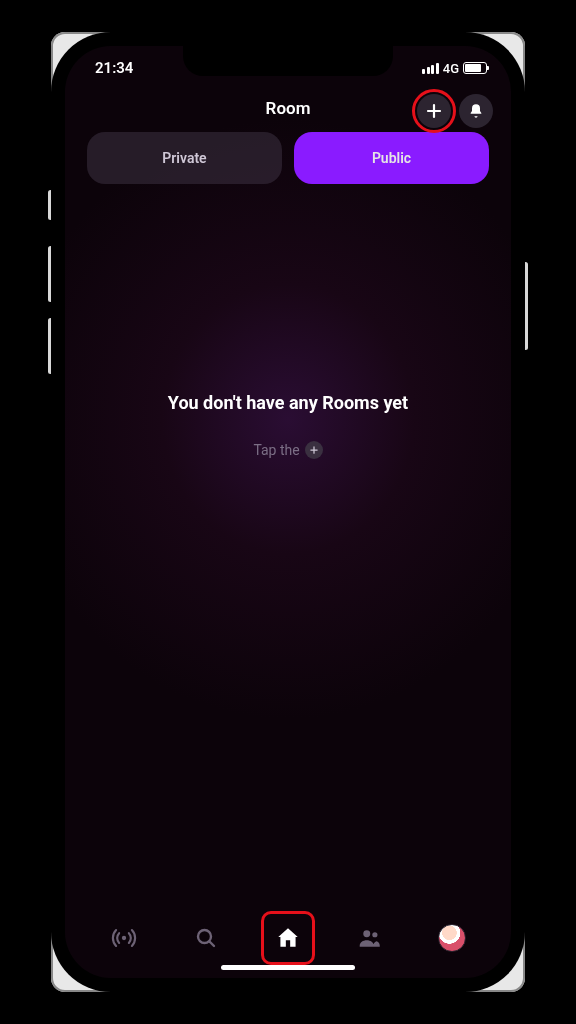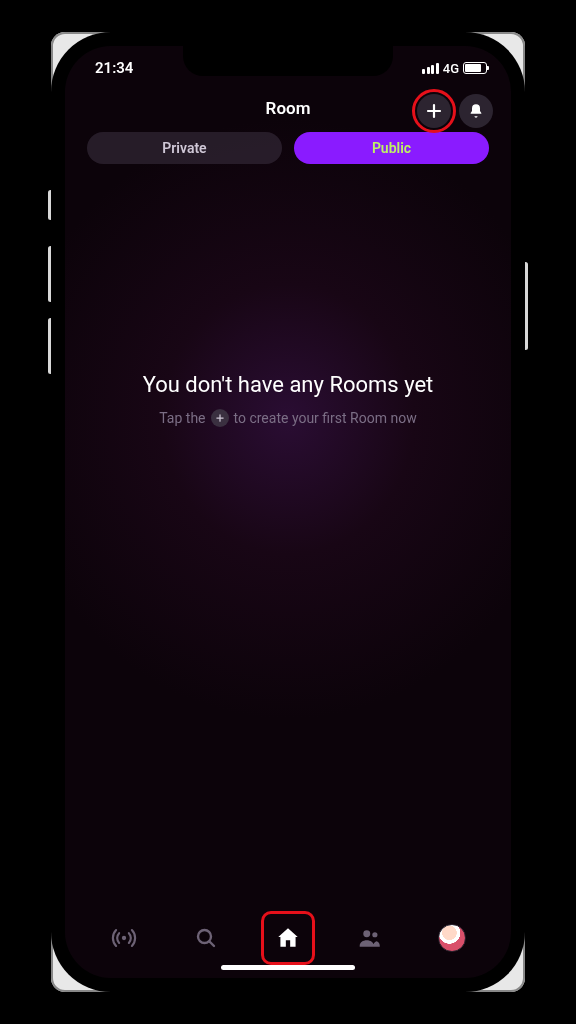--- a/index.html
+++ b/index.html
@@ -128,44 +128,44 @@
     margin: -5px;
   }
 
   .tabs {
     display: flex;
     gap: 12px;
     padding: 0 22px 18px;
   }
   .tab {
     flex: 1;
-    height: 32px;
+    height: 52px;
     border-radius: 18px;
     display: flex;
     align-items: center;
     justify-content: center;
     font-size: 14px;
     font-weight: 600;
   }
   .tab-inactive { background: rgba(60,50,66,0.55); color: #cfc7d6; }
-  .tab-active { background: #8a1bff; color: #bef264; }
+  .tab-active { background: #8a1bff; color: #e5e5e5; }
 
   .content {
     flex: 1;
     display: flex;
     flex-direction: column;
     align-items: center;
     justify-content: flex-start;
     padding-top: 190px;
     text-align: center;
   }
   .empty-title {
-    font-size: 22px;
-    font-weight: 400;
-    margin-bottom: 12px;
+    font-size: 18px;
+    font-weight: 700;
+    margin-bottom: 28px;
   }
   .empty-sub {
     font-size: 14px;
     color: #7b6e85;
     display: flex;
     align-items: center;
     gap: 5px;
   }
   .inline-plus {
     width: 18px; height: 18px; border-radius: 50%;
@@ -268,21 +268,20 @@
 
       <div class="content">
         <div class="empty-title">You don't have any Rooms yet</div>
         <div class="empty-sub">
           <span>Tap the</span>
           <span class="inline-plus">
             <svg width="10" height="10" viewBox="0 0 16 16">
                 <path d="M8 3v10M3 8h10" stroke="#cfc7d6" stroke-width="2" stroke-linecap="round"></path>
               </svg>
           </span>
-          <span>to create your first Room now</span>
         </div>
       </div>
 
       <div class="bottom-nav">
         <div class="nav-item">
           <svg width="26" height="26" viewBox="0 0 24 24" fill="none" stroke="currentColor" stroke-width="2" stroke-linecap="round">
               <circle cx="12" cy="12" r="2" fill="currentColor" stroke="none"></circle>
               <path d="M7.5 16.5a6.5 6.5 0 0 1 0-9M16.5 7.5a6.5 6.5 0 0 1 0 9M4.7 19.3a10.5 10.5 0 0 1 0-14.6M19.3 4.7a10.5 10.5 0 0 1 0 14.6"></path>
             </svg>
         </div>

